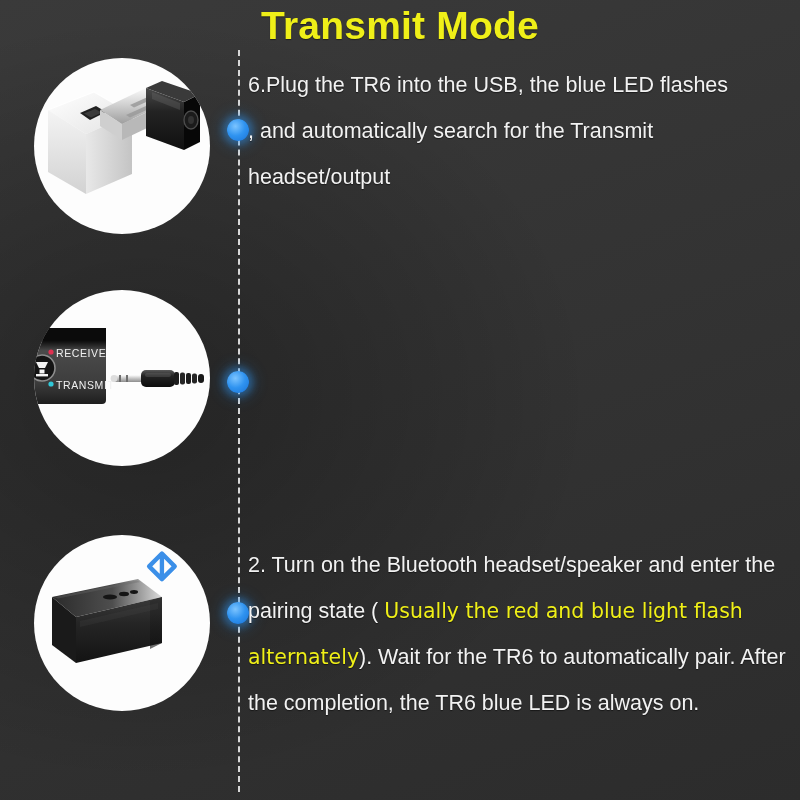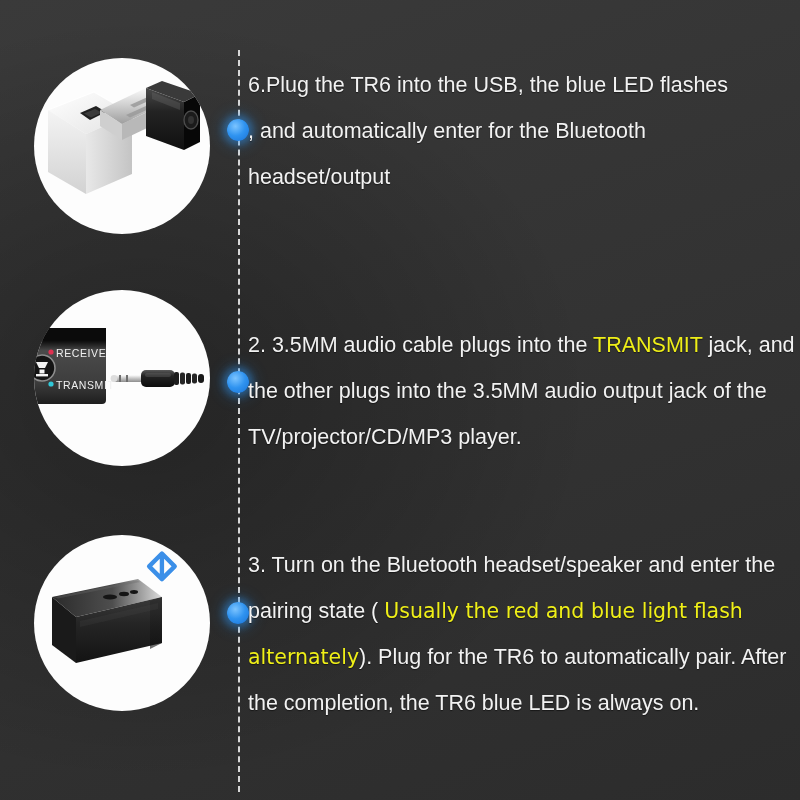--- a/index.html
+++ b/index.html
@@ -95,20 +95,21 @@
     color: #efef18;
     font-family: "DejaVu Sans", sans-serif;
     font-size: 20.5px;
   }
 </style>
 </head>
 <body>
 
 <div id="page">
 
+  <div id="title">Transmit Mode</div>
 
   <div id="timeline"></div>
   <div class="node" id="node-1"></div>
   <div class="node" id="node-2"></div>
   <div class="node" id="node-3"></div>
 
   <div class="photo-circle" id="circle-1">
     <svg class="photo-svg" viewBox="0 0 176 176">
       <defs>
         <linearGradient id="wall-top" x1="0" y1="0" x2="1" y2="1">
@@ -251,25 +252,22 @@
       <path d="M46 86 L124 68 L124 74 L46 92 Z" fill="#4a4a4a" opacity="0.22"></path>
 
       <g transform="translate(110,16) scale(1.28)">
         <path d="M14 2 L24 12 L14 22 L14 2 M14 22 L4 12 M14 2 L4 12" fill="none" stroke="#3b8fe8" stroke-width="3.4" stroke-linecap="round" stroke-linejoin="round"></path>
       </g>
     </svg>
   </div>
 
   <div class="step" id="step-1">
     <span>6.Plug the TR6 into the USB, the blue LED flashes</span><br>
-    <span>, and automatically enter for the Bluetooth</span><br>
+    <span>, and automatically search for the Transmit</span><br>
     <span>headset/output</span>
   </div>
 
-  <div class="step" id="step-2">
-    <span>2. 3.5MM audio cable plugs into the </span><span class="hl">TRANSMIT</span><span> jack, and the other plugs into the 3.5MM audio output jack of the TV/projector/CD/MP3 player.</span>
-  </div>
 
   <div class="step" id="step-3">
-    <span>3. Turn on the Bluetooth headset/speaker and enter the pairing state ( </span><span class="hl-alt">Usually the red and blue light flash alternately</span><span>). Plug for the TR6 to automatically pair. After the completion, the TR6 blue LED is always on.</span>
+    <span>2. Turn on the Bluetooth headset/speaker and enter the pairing state ( </span><span class="hl-alt">Usually the red and blue light flash alternately</span><span>). Wait for the TR6 to automatically pair. After the completion, the TR6 blue LED is always on.</span>
   </div>
 
 </div>
 
 </body></html>

